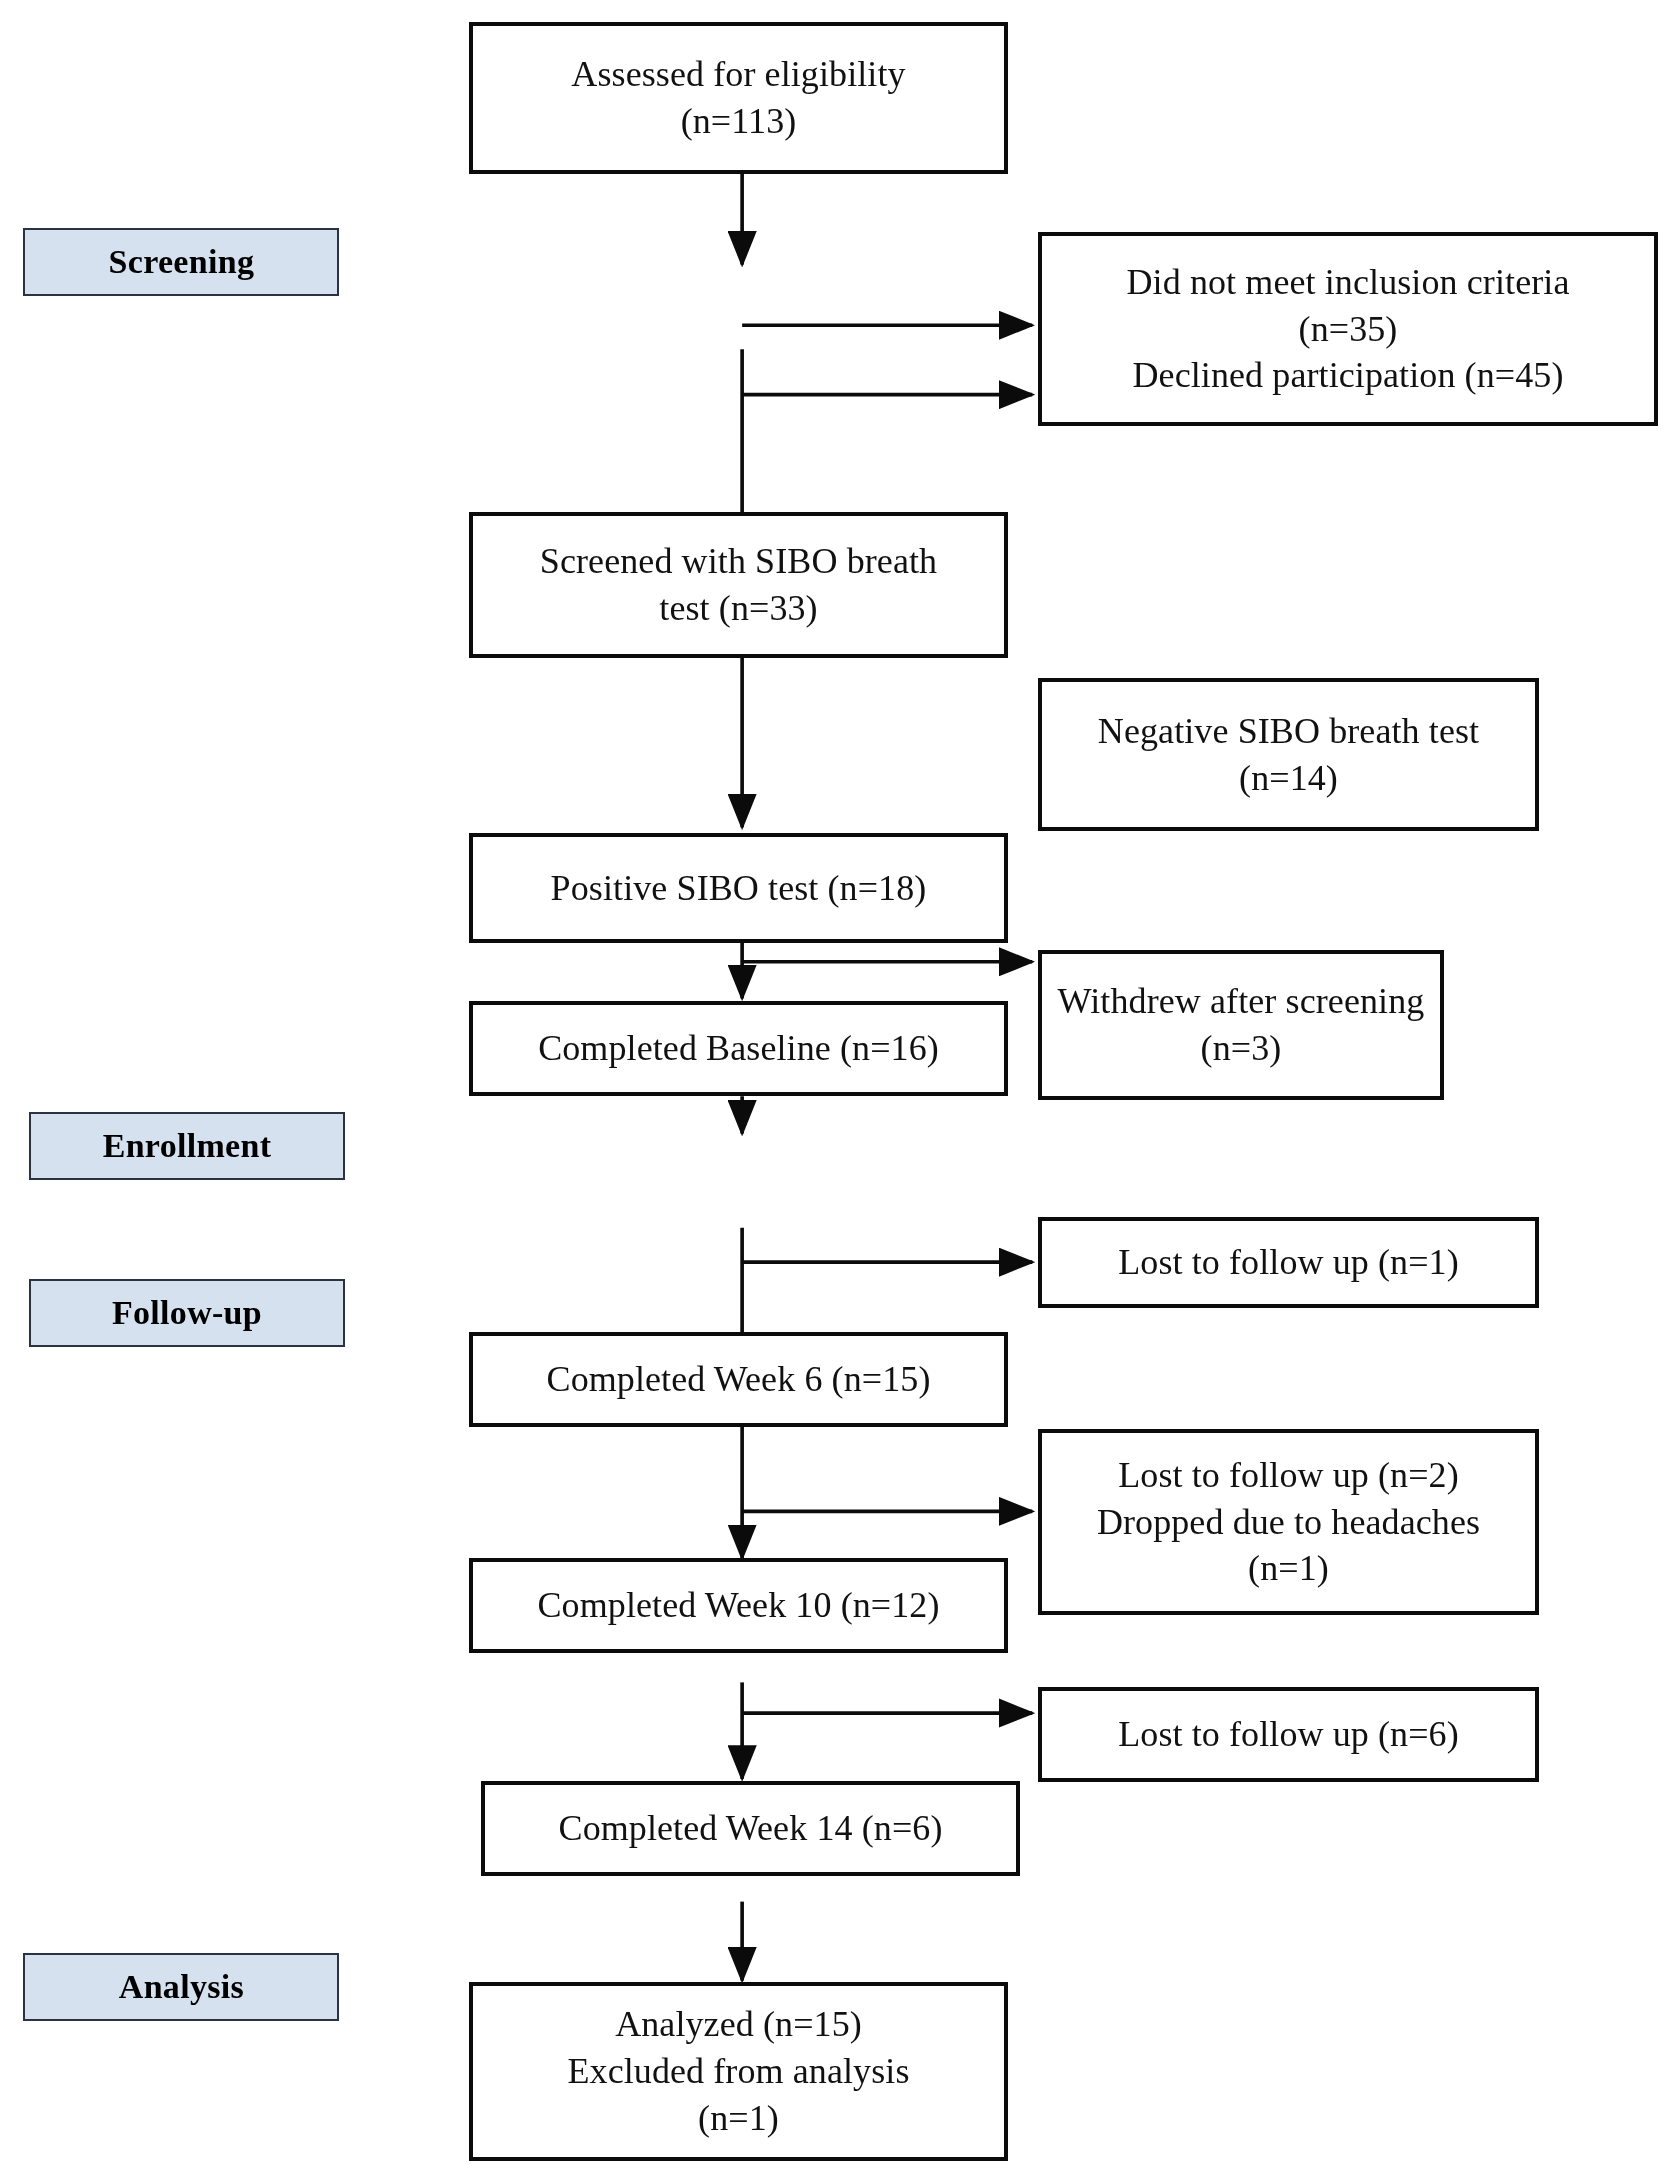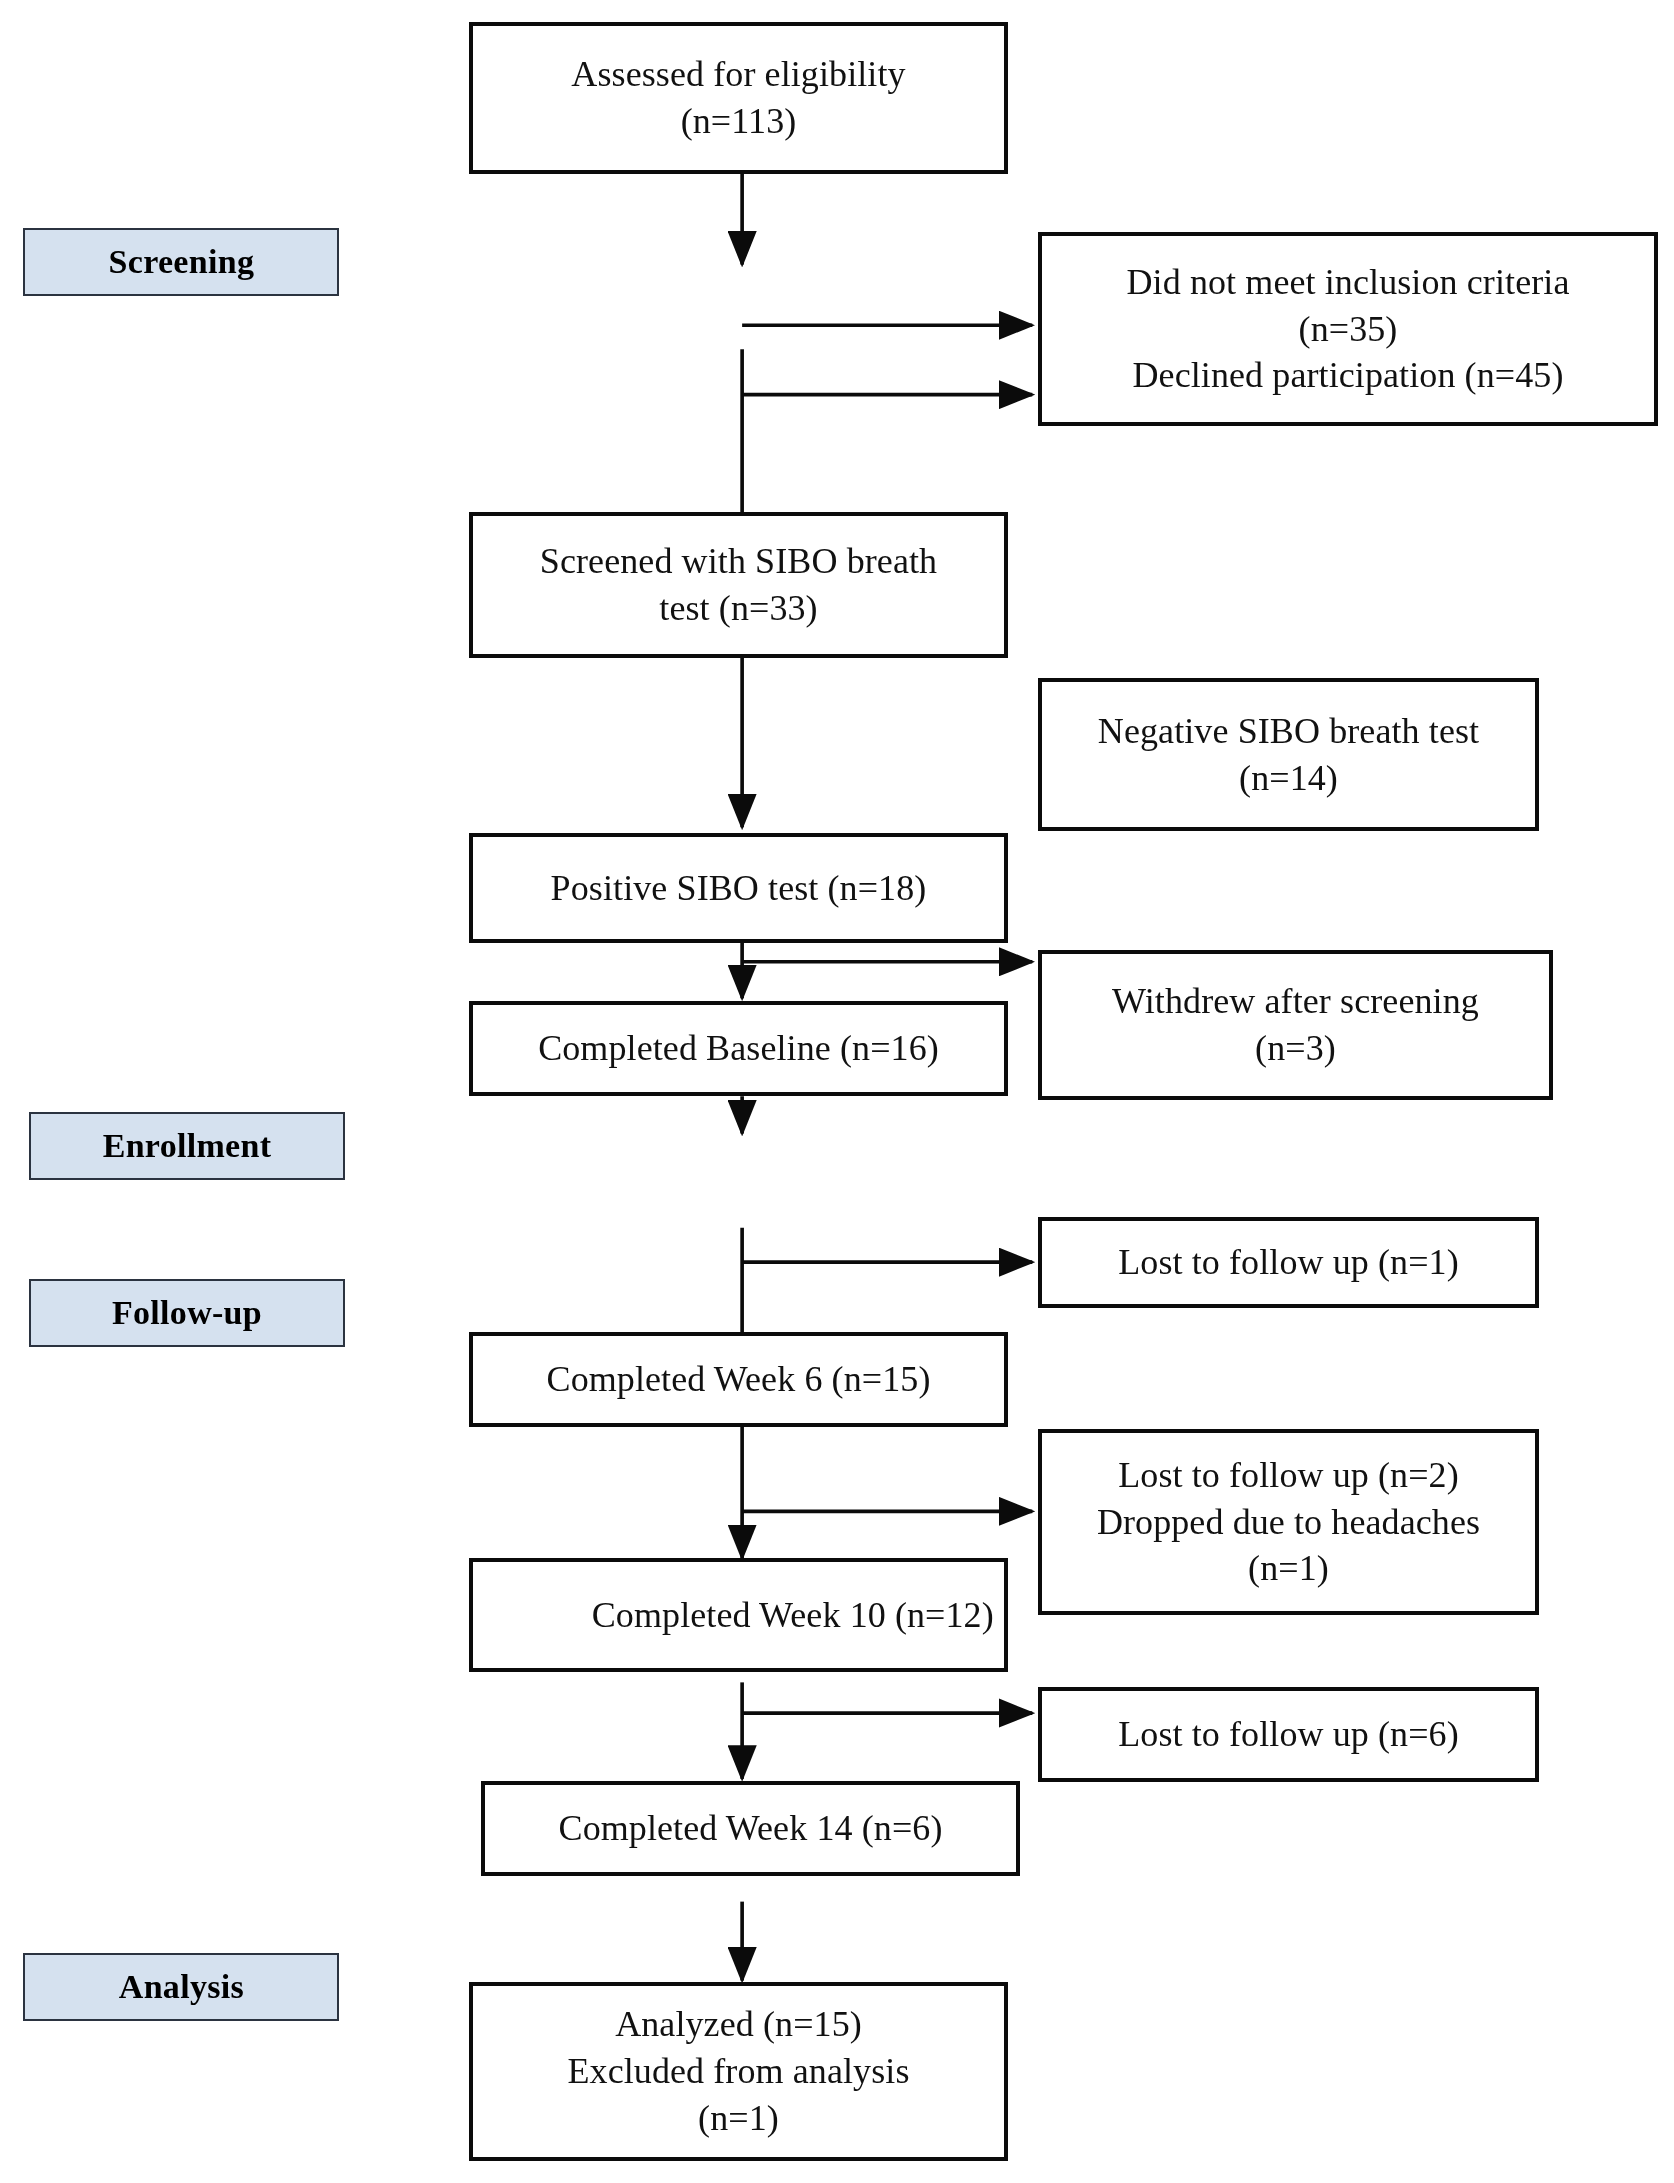--- a/index.html
+++ b/index.html
@@ -104,21 +104,21 @@
   </div>
 
   <div class="node" style="left:469px;top:1001px;width:539px;height:95px;">
     <span class="txt">Completed Baseline (n=16)</span>
   </div>
 
   <div class="node" style="left:469px;top:1332px;width:539px;height:95px;">
     <span class="txt">Completed Week 6 (n=15)</span>
   </div>
 
-  <div class="node" style="left:469px;top:1558px;width:539px;height:114px;justify-content:flex-end;">
+  <div class="node" style="left:469px;top:1558px;width:539px;height:95px;">
     <span class="txt">Completed Week 10 (n=12)</span>
   </div>
 
   <div class="node" style="left:469px;top:1781px;width:539px;height:95px;margin-left:12px;">
     <span class="txt">Completed Week 14 (n=6)</span>
   </div>
 
   <div class="node" style="left:469px;top:1982px;width:539px;height:179px;">
     <span class="txt">Analyzed (n=15)
 Excluded from analysis
@@ -129,21 +129,21 @@
     <span class="txt">Did not meet inclusion criteria
 (n=35)
 Declined participation (n=45)</span>
   </div>
 
   <div class="node" style="left:1038px;top:678px;width:501px;height:153px;">
     <span class="txt">Negative SIBO breath test
 (n=14)</span>
   </div>
 
-  <div class="node" style="left:1038px;top:950px;width:515px;height:150px;">
+  <div class="node" style="left:1038px;top:950px;width:406px;height:150px;">
     <span class="txt">Withdrew after screening
 (n=3)</span>
   </div>
 
   <div class="node" style="left:1038px;top:1217px;width:501px;height:91px;">
     <span class="txt">Lost to follow up (n=1)</span>
   </div>
 
   <div class="node" style="left:1038px;top:1429px;width:501px;height:186px;">
     <span class="txt">Lost to follow up (n=2)

